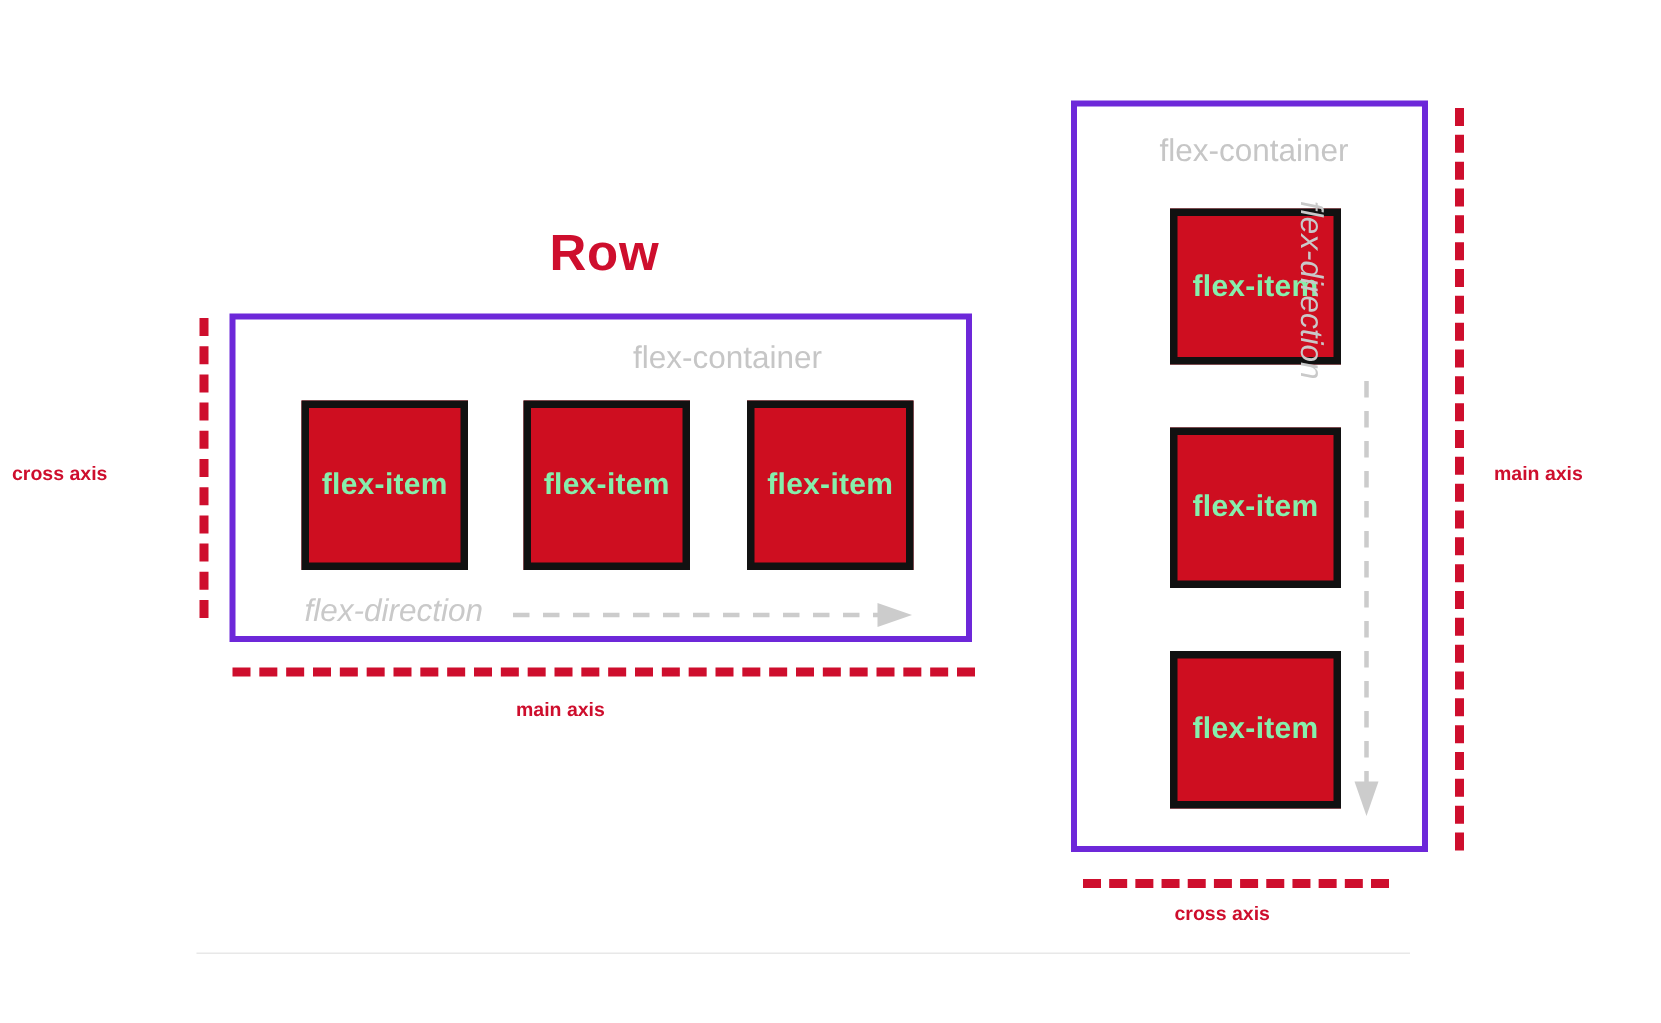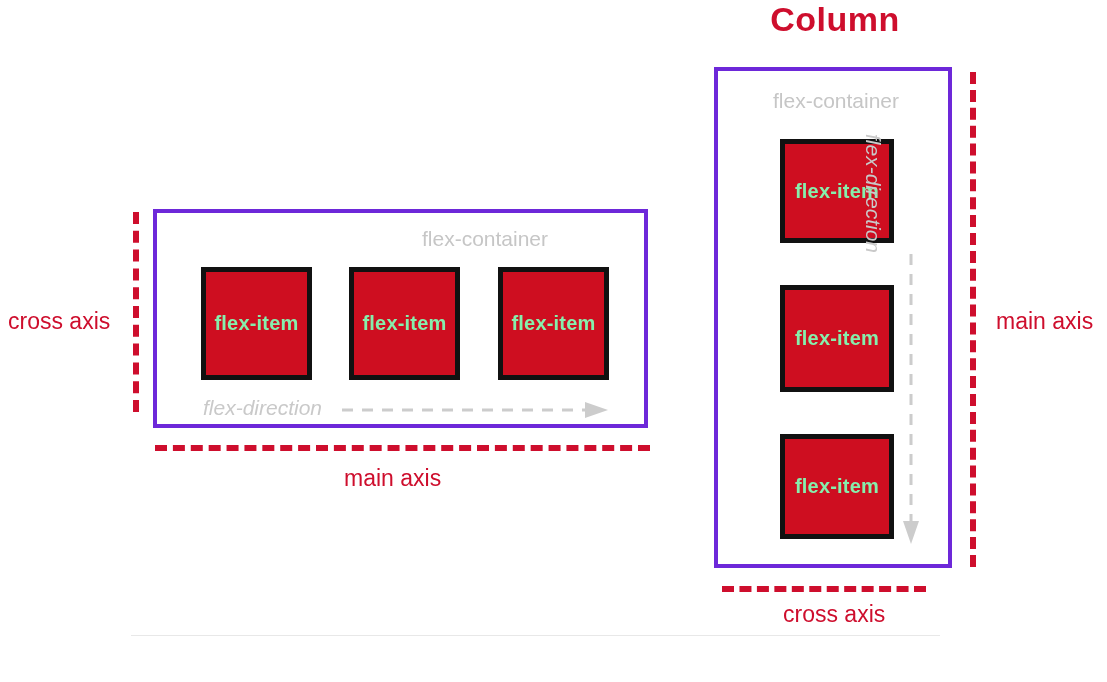--- a/index.html
+++ b/index.html
@@ -122,22 +122,22 @@
   }
   #row-cross-axis-line  { left: 133px; top: 212px; height: 200px; }
   #row-main-axis-line   { left: 155px; top: 445px; width: 495px; }
   #col-main-axis-line   { left: 970px; top: 72px;  height: 495px; }
   #col-cross-axis-line  { left: 722px; top: 586px; width: 204px; }
 
   
   .axis-label {
     position: absolute;
     color: #CE0E2D;
-    font-size: 23px;
-    font-weight: 400;
+    font-size: 13px;
+    font-weight: 700;
     white-space: nowrap;
   }
   #row-cross-axis-label { left: 8px;   top: 308px; }
   #row-main-axis-label  { left: 344px; top: 465px; }
   #col-main-axis-label  { left: 996px; top: 308px; }
   #col-cross-axis-label { left: 783px; top: 601px; }
 
   
   #footer-divider {
     position: absolute;
@@ -153,20 +153,21 @@
     color: #555555;
     font-size: 17px;
     font-weight: 400;
   }
 </style>
 </head>
 <body>
 
 <div id="canvas">
 
+  <div id="row-title" class="section-title">Row</div>
 
   <div id="row-cross-axis-line" class="axis-line-v"></div>
   <div id="row-cross-axis-label" class="axis-label">cross axis</div>
 
   <div id="row-main-axis-line" class="axis-line-h"></div>
   <div id="row-main-axis-label" class="axis-label">main axis</div>
 
   <div id="row-container" class="flex-container">
 
     <div id="row-container-label" class="container-label">flex-container</div>
@@ -176,21 +177,20 @@
     <div id="row-item-3" class="flex-item">flex-item</div>
 
     <div id="row-direction-label">flex-direction</div>
 
     <svg id="row-direction-arrow" viewBox="0 0 266 22">
       <line x1="0" y1="11" x2="245" y2="11" stroke="#cccccc" stroke-width="3" stroke-dasharray="11,9"></line>
       <polygon points="243,3 266,11 243,19" fill="#cccccc"></polygon>
     </svg>
   </div>
 
-  <div id="col-title" class="section-title">Column</div>
 
   <div id="col-main-axis-line" class="axis-line-v"></div>
   <div id="col-main-axis-label" class="axis-label">main axis</div>
 
   <div id="col-cross-axis-line" class="axis-line-h"></div>
   <div id="col-cross-axis-label" class="axis-label">cross axis</div>
 
   <div id="col-container" class="flex-container">
 
     <div id="col-container-label" class="container-label">flex-container</div>

